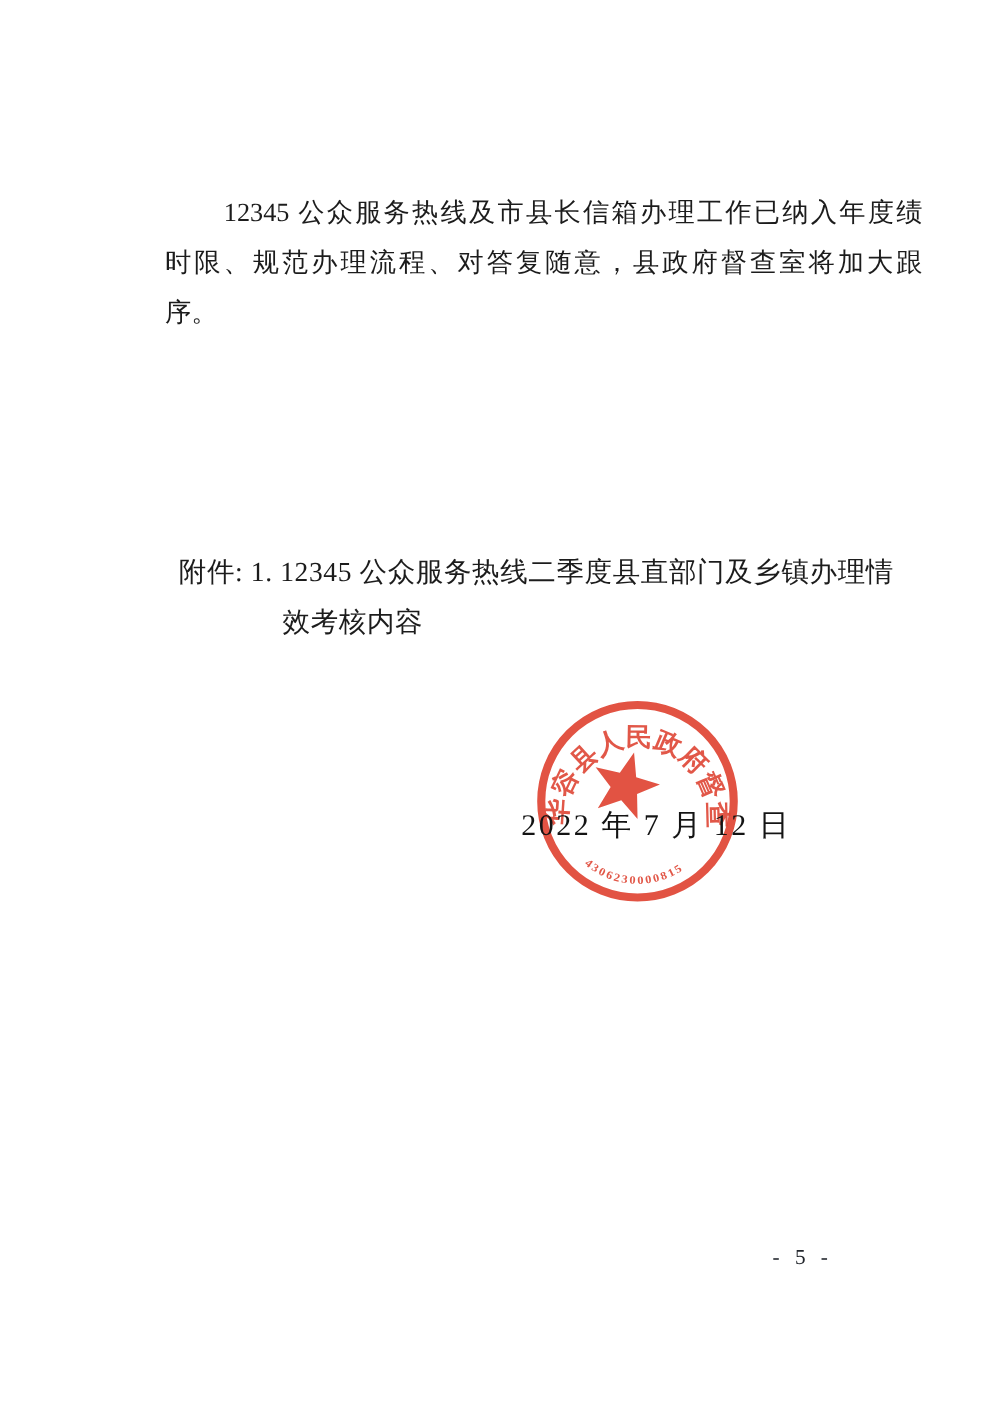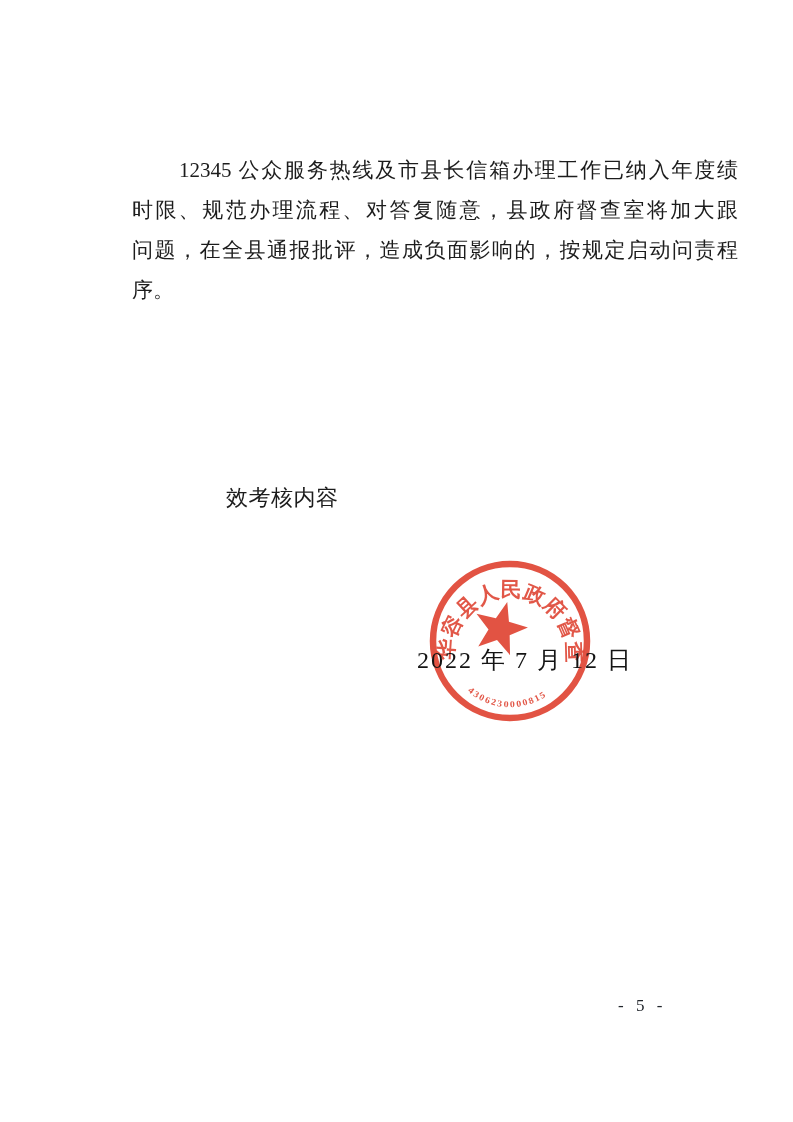--- a/index.html
+++ b/index.html
@@ -75,24 +75,24 @@
   }
 </style>
 </head>
 <body>
 
 <div class="page">
 
   <div class="para">
     <div class="bline indent">12345 公众服务热线及市县长信箱办理工作已纳入年度绩</div>
     <div class="bline">时限、规范办理流程、对答复随意，县政府督查室将加大跟</div>
-    <div class="bline">问题，在全县通报批评，造成负面影响的，按规定启动问责程</div>
     <div class="bline last">序。</div>
   </div>
 
+  <div class="att-line att1">附件: 1. 12345 公众服务热线二季度县直部门及乡镇办理情</div>
   <div class="att-line att2">效考核内容</div>
 
   <svg class="seal" viewBox="0 0 168 168" xmlns="http://www.w3.org/2000/svg">
     <defs>
       <path id="arcTop" d="M 27.4 103.5 A 57 57 0 1 1 140.6 103.5" fill="none"></path>
       <path id="arcBottom" d="M 40.0 133.0 A 65 65 0 0 0 128.0 133.0" fill="none"></path>
     </defs>
     <circle cx="84" cy="84" r="77" fill="none" stroke-width="6.5" opacity="0.95" stroke="#dd3a28"></circle>
     <polygon points="0,-28 6.76,-9.30 26.63,-8.65 10.94,3.55 16.46,22.65 0,11.5 -16.46,22.65 -10.94,3.55 -26.63,-8.65 -6.76,-9.30" transform="translate(74 72) rotate(15)" opacity="0.95" fill="#dd3a28"></polygon>
     <text font-size="21" font-weight="bold" opacity="0.92" fill="#dd3a28">

